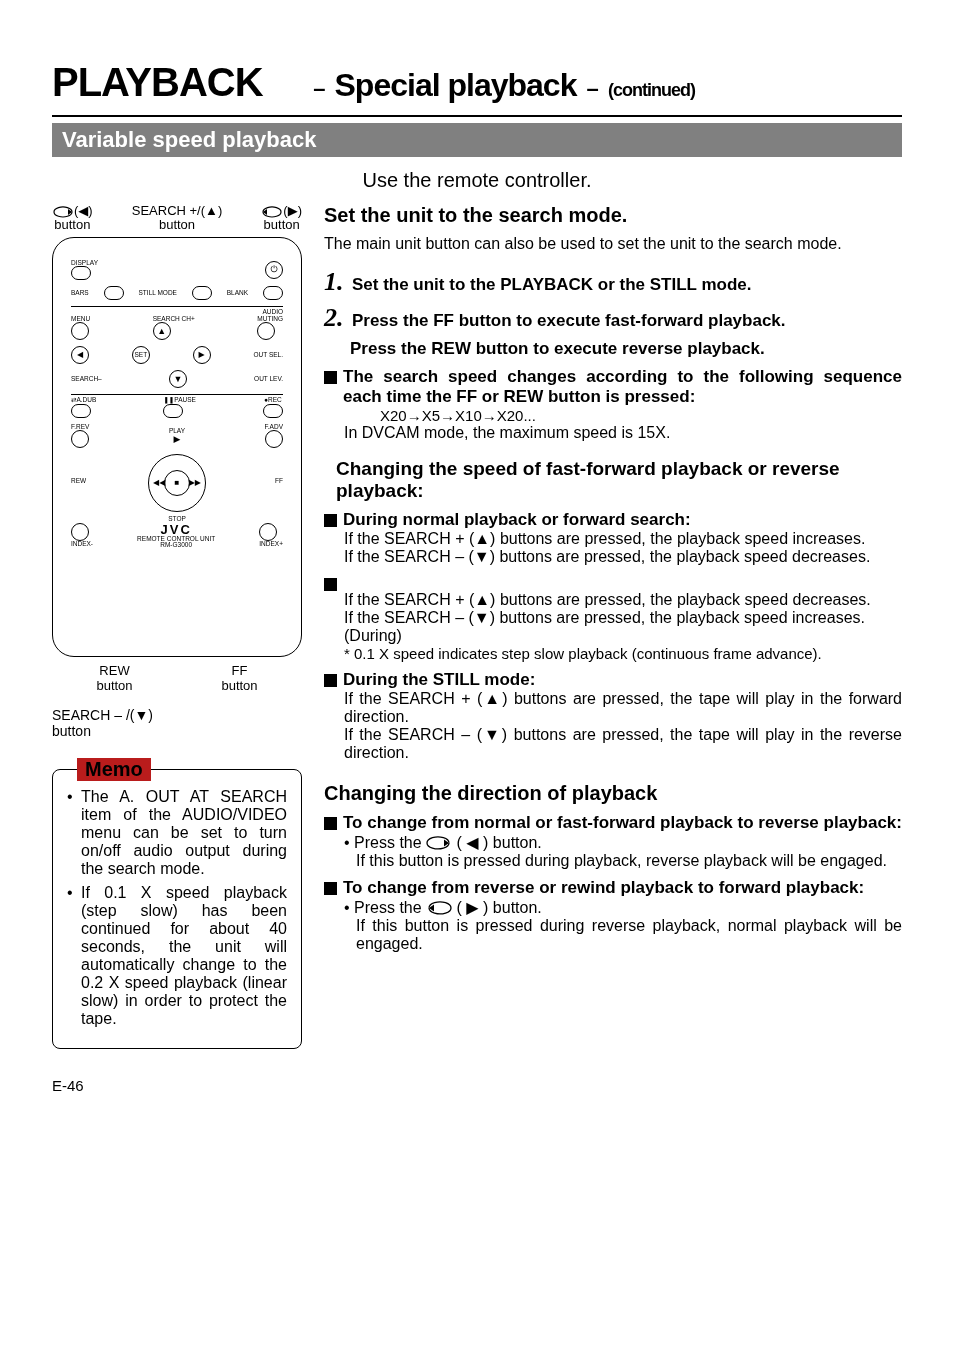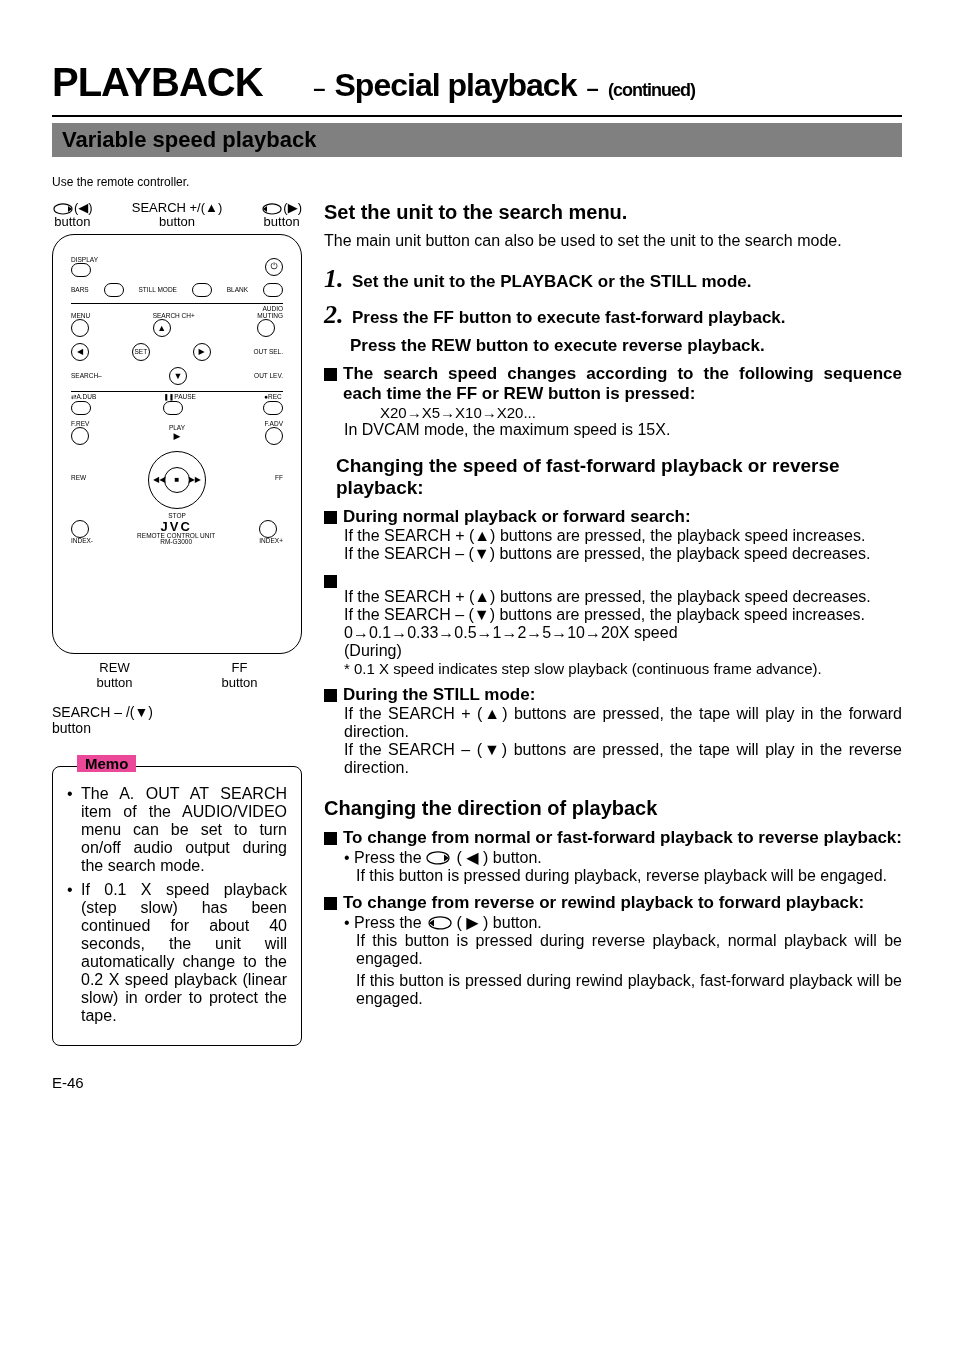--- a/index.html
+++ b/index.html
@@ -23,27 +23,27 @@
     font-size: 32px;
     font-weight: 900;
   }
   .page-title .cont {
     font-size: 18px;
     font-weight: 900;
   }
   .hr-thick { border: none; border-top: 2px solid #000; margin: 0 0 6px 0; }
   .section-bar {
     background: #808080;
-    color: #000000;
+    color: #ffffff;
     font-size: 22px;
     font-weight: bold;
     padding: 4px 10px;
     margin-bottom: 10px;
   }
-  .intro { margin: 18px 0 12px 0; font-size: 12px; }
+  .intro { margin: 12px 0 12px 0; font-size: 20px; text-align: center; }
   .cols { display: flex; gap: 22px; }
   .left { width: 250px; flex: 0 0 250px; }
   .right { flex: 1; }
   .remote-labels { font-size: 13px; display:flex; justify-content:space-between; margin-bottom:4px; }
   .remote-labels div { text-align:center; line-height:1.1; }
   .remote-box {
     border: 1px solid #000;
     border-radius: 22px;
     padding: 22px 18px 20px 18px;
     position: relative;
@@ -65,24 +65,24 @@
     border-radius: 8px;
     padding: 12px 14px 14px 14px;
     margin-top: 30px;
     position: relative;
     font-size: 16px;
   }
   .memo-title {
     position: absolute;
     top: -12px;
     left: 24px;
-    background: #ec4899;
+    background: #b91c1c;
     padding: 0 8px;
     font-weight: bold;
-    font-size: 15px;
+    font-size: 20px;
   }
   .memo-box ul { margin: 6px 0 0 0; padding: 0 0 0 14px; list-style: none; }
   .memo-box li { text-align: justify; margin-bottom: 6px; position: relative; }
   .memo-box li::before { content: "• "; position:absolute; left:-14px; }
   h3.rh { font-size: 20px; font-weight: bold; margin: 0 0 8px 0; }
   .just { text-align: justify; margin: 0 0 14px 0; font-size: 16px; }
   .step { margin: 0 0 6px 0; }
   .step .num { font-family: "Times New Roman", serif; font-style: italic; font-weight: bold; font-size: 26px; margin-right: 4px; }
   .step .txt { font-weight: bold; font-size: 17px; }
   .step2 { margin-left: 26px; font-weight:bold; font-size:17px; }
@@ -266,21 +266,21 @@
     <div class="memo-box">
       <div class="memo-title">Memo</div>
       <ul>
         <li>The A. OUT AT SEARCH item of the AUDIO/VIDEO menu can be set to turn on/off audio output during the search mode.</li>
         <li>If 0.1 X speed playback (step slow) has been continued for about 40 seconds, the unit will automatically change to the 0.2 X speed playback (linear slow) in order to protect the tape.</li>
       </ul>
     </div>
   </div>
 
   <div class="right">
-    <h3 class="rh">Set the unit to the search menu.</h3>
+    <h3 class="rh">Set the unit to the search mode.</h3>
     <p class="just">The main unit button can also be used to set the unit to the search mode.</p>
 
     <div class="step"><span class="num">1.</span> <span class="txt">Set the unit to the PLAYBACK or the STILL mode.</span></div>
     <div class="step"><span class="num">2.</span> <span class="txt">Press the FF button to execute fast-forward playback.</span></div>
     <div class="step2">Press the REW button to execute reverse playback.</div>
 
     <div class="blk">
       <div class="sq"></div>
       <div class="bt">The search speed changes according to the following sequence each time the FF or REW button is pressed:</div>
     </div>
@@ -294,21 +294,20 @@
       <div class="bt">During normal playback or forward search:</div>
     </div>
     <div class="sub-ind2">If the SEARCH + (▲) buttons are pressed, the playback speed increases.</div>
     <div class="sub-ind2">If the SEARCH – (▼) buttons are pressed, the playback speed decreases.</div>
 
     <div class="blk">
       <div class="sq"></div>
     </div>
     <div class="sub-ind2">If the SEARCH + (▲) buttons are pressed, the playback speed decreases.</div>
     <div class="sub-ind2">If the SEARCH – (▼) buttons are pressed, the playback speed increases.</div>
-    <div class="sub-ind2">0→0.1→0.33→0.5→1→2→5→10→20X speed</div>
     <div class="sub-ind2">(During)</div>
     <div class="sub-ind2" style="font-size:15px;">* 0.1 X speed indicates step slow playback (continuous frame advance).</div>
 
     <div class="blk">
       <div class="sq"></div>
       <div class="bt">During the STILL mode:</div>
     </div>
     <div class="sub-ind2">If the SEARCH + (▲) buttons are pressed, the tape will play in the forward direction.</div>
     <div class="sub-ind2">If the SEARCH – (▼) buttons are pressed, the tape will play in the reverse direction.</div>
 
@@ -334,17 +333,16 @@
     </div>
     <div class="bul-ind">
       <span>• Press the </span>
       <svg class="shuttle-icon" width="26" height="14">
           <path d="M3 7 A11 6 0 1 0 3 6.8" fill="none" stroke="#000" stroke-width="1.3"></path>
           <path d="M3 7 l5 -3.5 l0 7 z" fill="#000"></path>
         </svg>
       <span> ( ▶ ) button.</span>
     </div>
     <div class="bul-ind2">If this button is pressed during reverse playback, normal playback will be engaged.</div>
-    <div class="bul-ind2" style="margin-top:4px;">If this button is pressed during rewind playback, fast-forward playback will be engaged.</div>
   </div>
 </div>
 
 <div class="page-num">E-46</div>
 
 </body></html>

